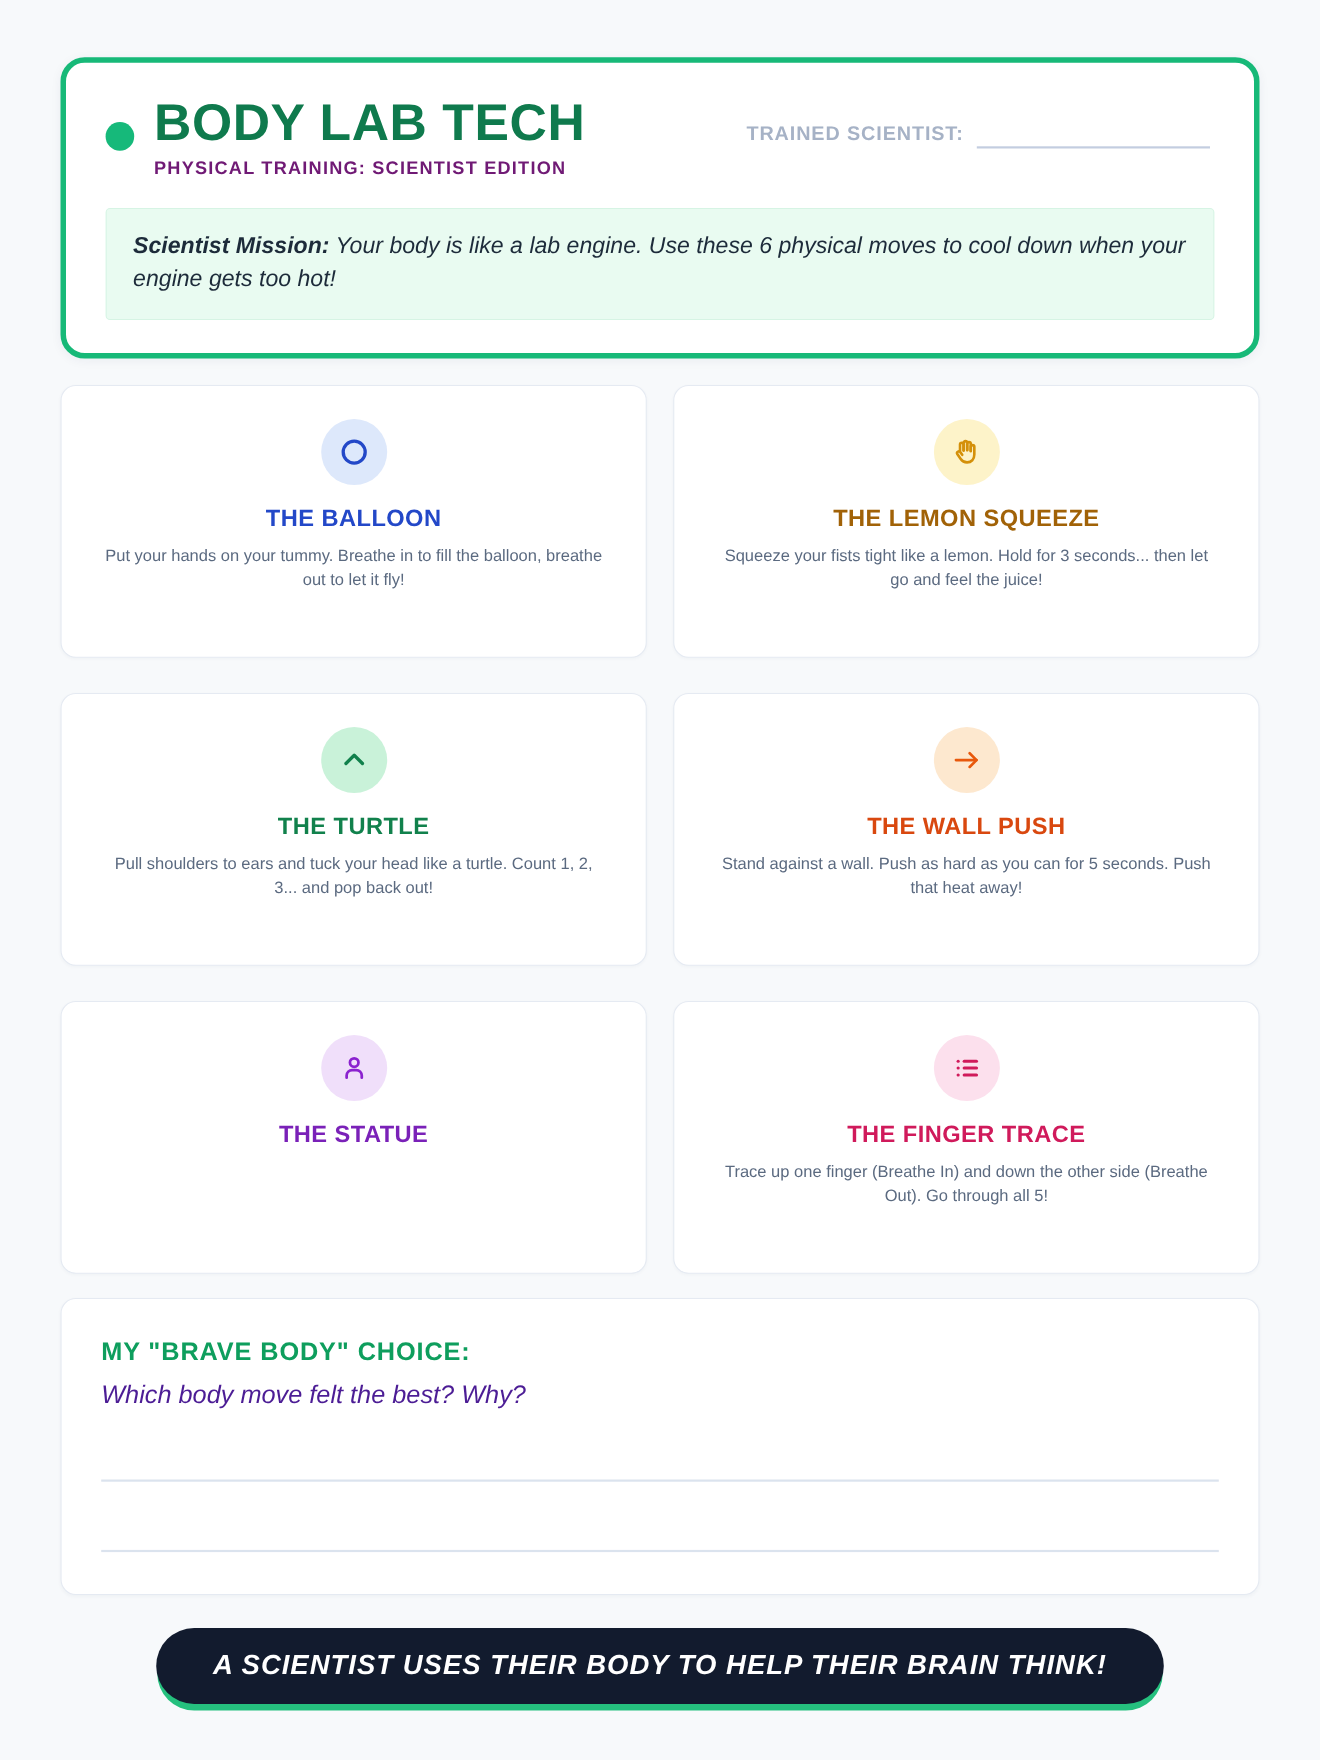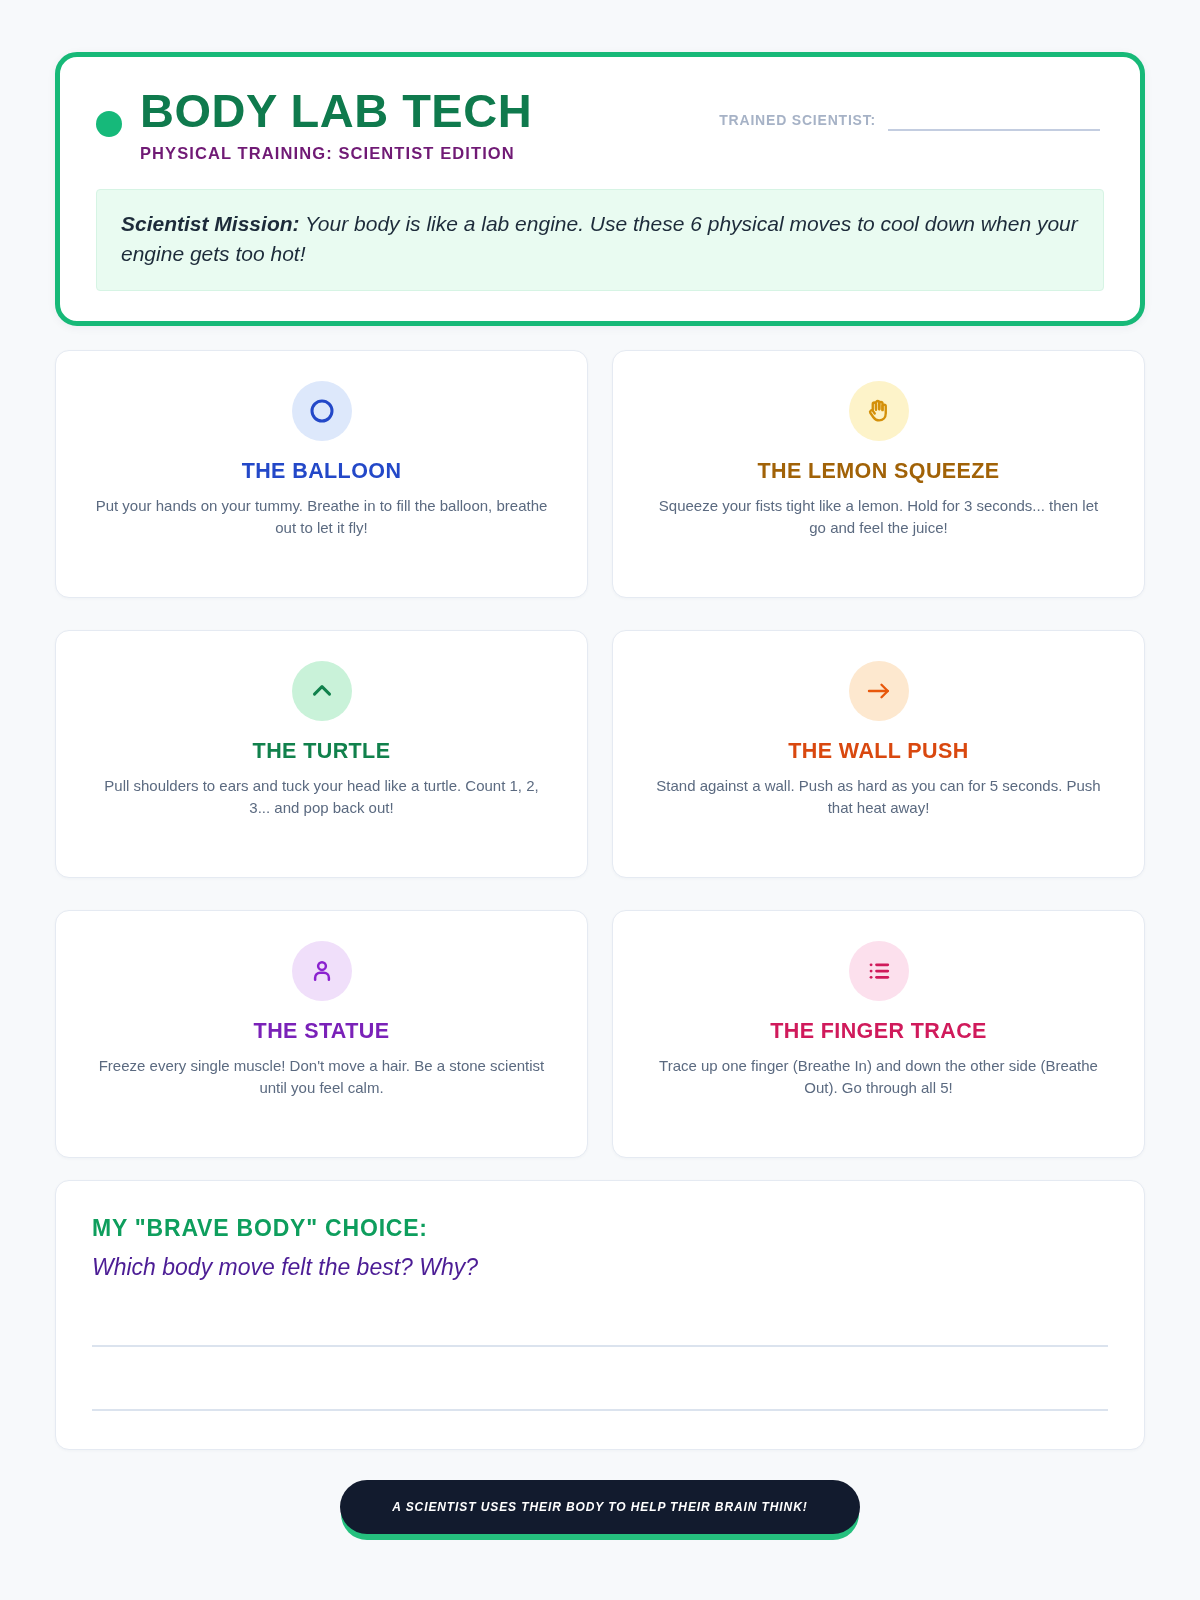--- a/index.html
+++ b/index.html
@@ -69,21 +69,21 @@
 
   .scientist-line {
     display: flex;
     align-items: flex-end;
     gap: 12px;
     margin-top: 24px;
     padding-right: 4px;
   }
 
   .scientist-label {
-    font-size: 14px;
+    font-size: 18px;
     font-weight: bold;
     letter-spacing: 0.8px;
     color: #a6b2c6;
     white-space: nowrap;
     padding-bottom: 3px;
   }
 
   .scientist-blank {
     width: 212px;
     height: 20px;
@@ -193,21 +193,21 @@
     display: flex;
     justify-content: center;
   }
 
   .footer-badge {
     position: relative;
     background: #121b2e;
     color: #ffffff;
     border-radius: 999px;
     padding: 20px 52px;
-    font-size: 12px;
+    font-size: 25px;
     font-weight: bold;
     font-style: italic;
     letter-spacing: 0.9px;
     box-shadow: 0 7px 0 -1px #25c07e;
     white-space: nowrap;
   }
 </style>
 </head>
 <body>
 
@@ -281,21 +281,20 @@
     </div>
 
     <div class="move-card">
       <div class="icon-circle" style="background:#f0dffa">
         <svg width="30" height="30" viewBox="0 0 24 24" fill="none" stroke="#8b22cf" stroke-width="2" stroke-linecap="round" stroke-linejoin="round">
           <circle cx="12" cy="8" r="3.1"></circle>
           <path d="M6.5 19v-1.6A4 4 0 0 1 10.5 13.4h3A4 4 0 0 1 17.5 17.4V19"></path>
         </svg>
       </div>
       <div class="card-title" style="color:#7a21b8">THE STATUE</div>
-      <div class="card-desc">Freeze every single muscle! Don't move a hair. Be a stone scientist until you feel calm.</div>
     </div>
 
     <div class="move-card">
       <div class="icon-circle" style="background:#fce0ed">
         <svg width="30" height="30" viewBox="0 0 24 24" fill="none" stroke="#d01a5b" stroke-width="2.2" stroke-linecap="round">
           <line x1="10" y1="7" x2="19" y2="7"></line>
           <line x1="10" y1="12" x2="19" y2="12"></line>
           <line x1="10" y1="17" x2="19" y2="17"></line>
           <line x1="5.6" y1="7" x2="5.7" y2="7"></line>
           <line x1="5.6" y1="12" x2="5.7" y2="12"></line>

